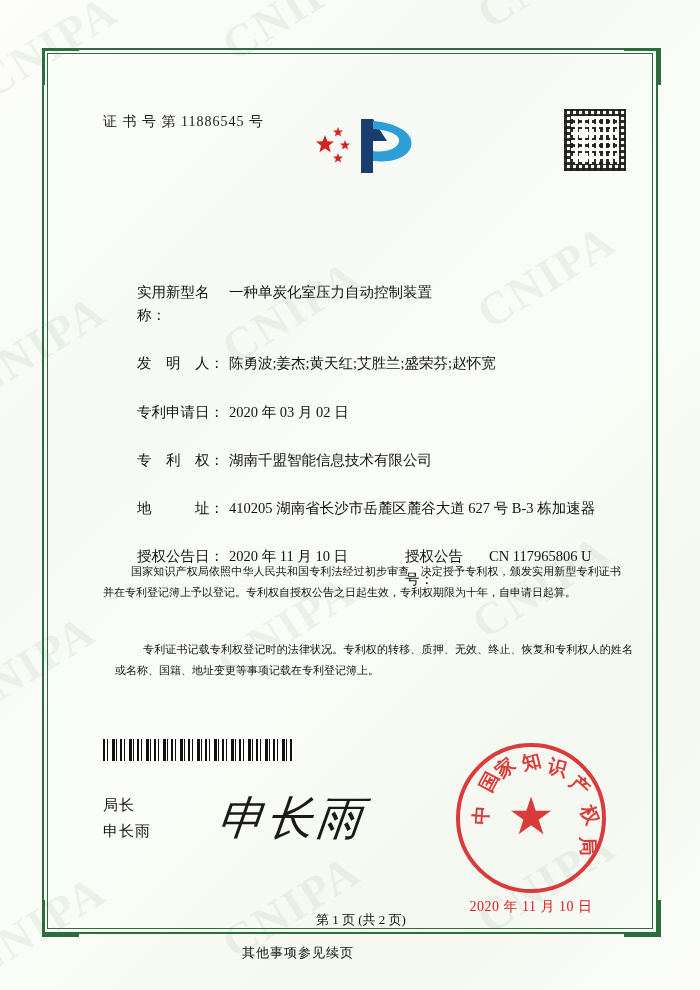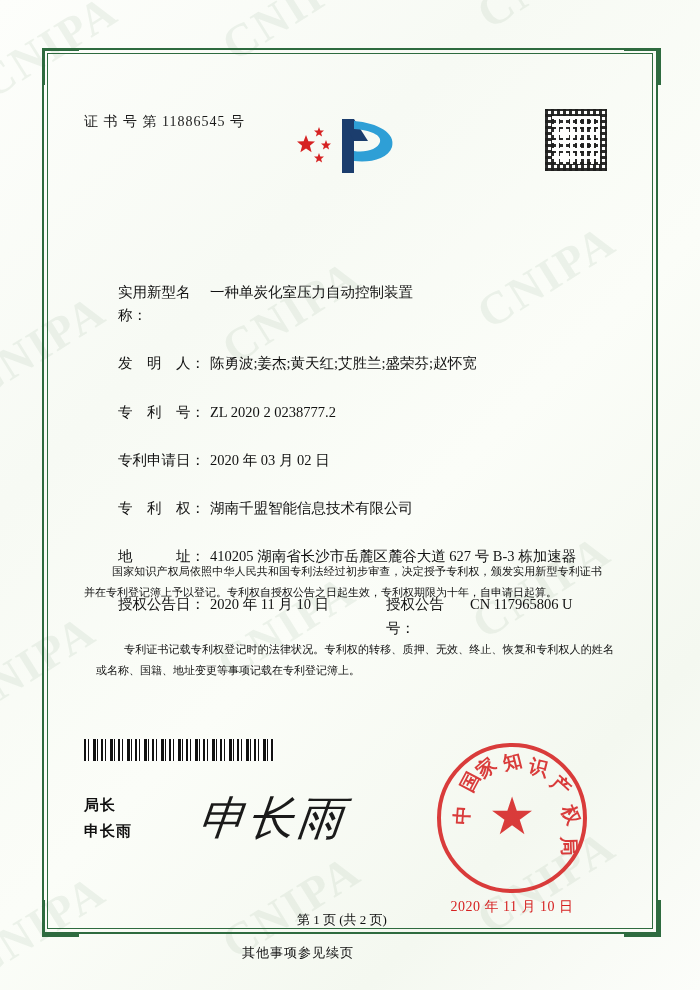--- a/index.html
+++ b/index.html
@@ -73,21 +73,21 @@
     height: 34px;
     border: 3px solid #2e6b3f;
   }
   .corner.tl { left: 42px;  top: 48px;  border-right: none; border-bottom: none; }
   .corner.tr { left: 624px; top: 48px;  border-left: none;  border-bottom: none; }
   .corner.bl { left: 42px;  top: 900px; border-right: none; border-top: none; }
   .corner.br { left: 624px; top: 900px; border-left: none;  border-top: none; }
 
   .content {
     position: absolute;
-    left: 39px;
+    left: 58px;
     top: 53px;
     width: 606px;
     height: 876px;
   }
 
   .cert-no {
     position: absolute;
     left: 45px;
     top: 60px;
     font-size: 14px;
@@ -205,21 +205,20 @@
 
   .signer {
     position: absolute;
     left: 45px;
     top: 740px;
     font-size: 15px;
     line-height: 1.7;
     color: #111111;
     font-family: "Liberation Serif", serif;
     letter-spacing: 1px;
-    font-weight: bold;
   }
 
   .handwriting {
     position: absolute;
     left: 160px;
     top: 735px;
     font-size: 46px;
     color: #1a1a1a;
     font-family: "Liberation Serif", serif;
     font-style: italic;
@@ -352,23 +351,20 @@
     <div class="fields">
 
       <div class="field-row">
         <span class="field-label">实用新型名称：</span><span class="field-value">一种单炭化室压力自动控制装置</span>
       </div>
 
       <div class="field-row">
         <span class="field-label">发　明　人：</span><span class="field-value">陈勇波;姜杰;黄天红;艾胜兰;盛荣芬;赵怀宽</span>
       </div>
 
-      <div class="field-row">
-        <span class="field-label">专　利　号：</span><span class="field-value">ZL 2020 2 0238777.2</span>
-      </div>
 
       <div class="field-row">
         <span class="field-label">专利申请日：</span><span class="field-value">2020 年 03 月 02 日</span>
       </div>
 
       <div class="field-row">
         <span class="field-label">专　利　权：</span><span class="field-value">湖南千盟智能信息技术有限公司</span>
       </div>
 
       <div class="field-row">

